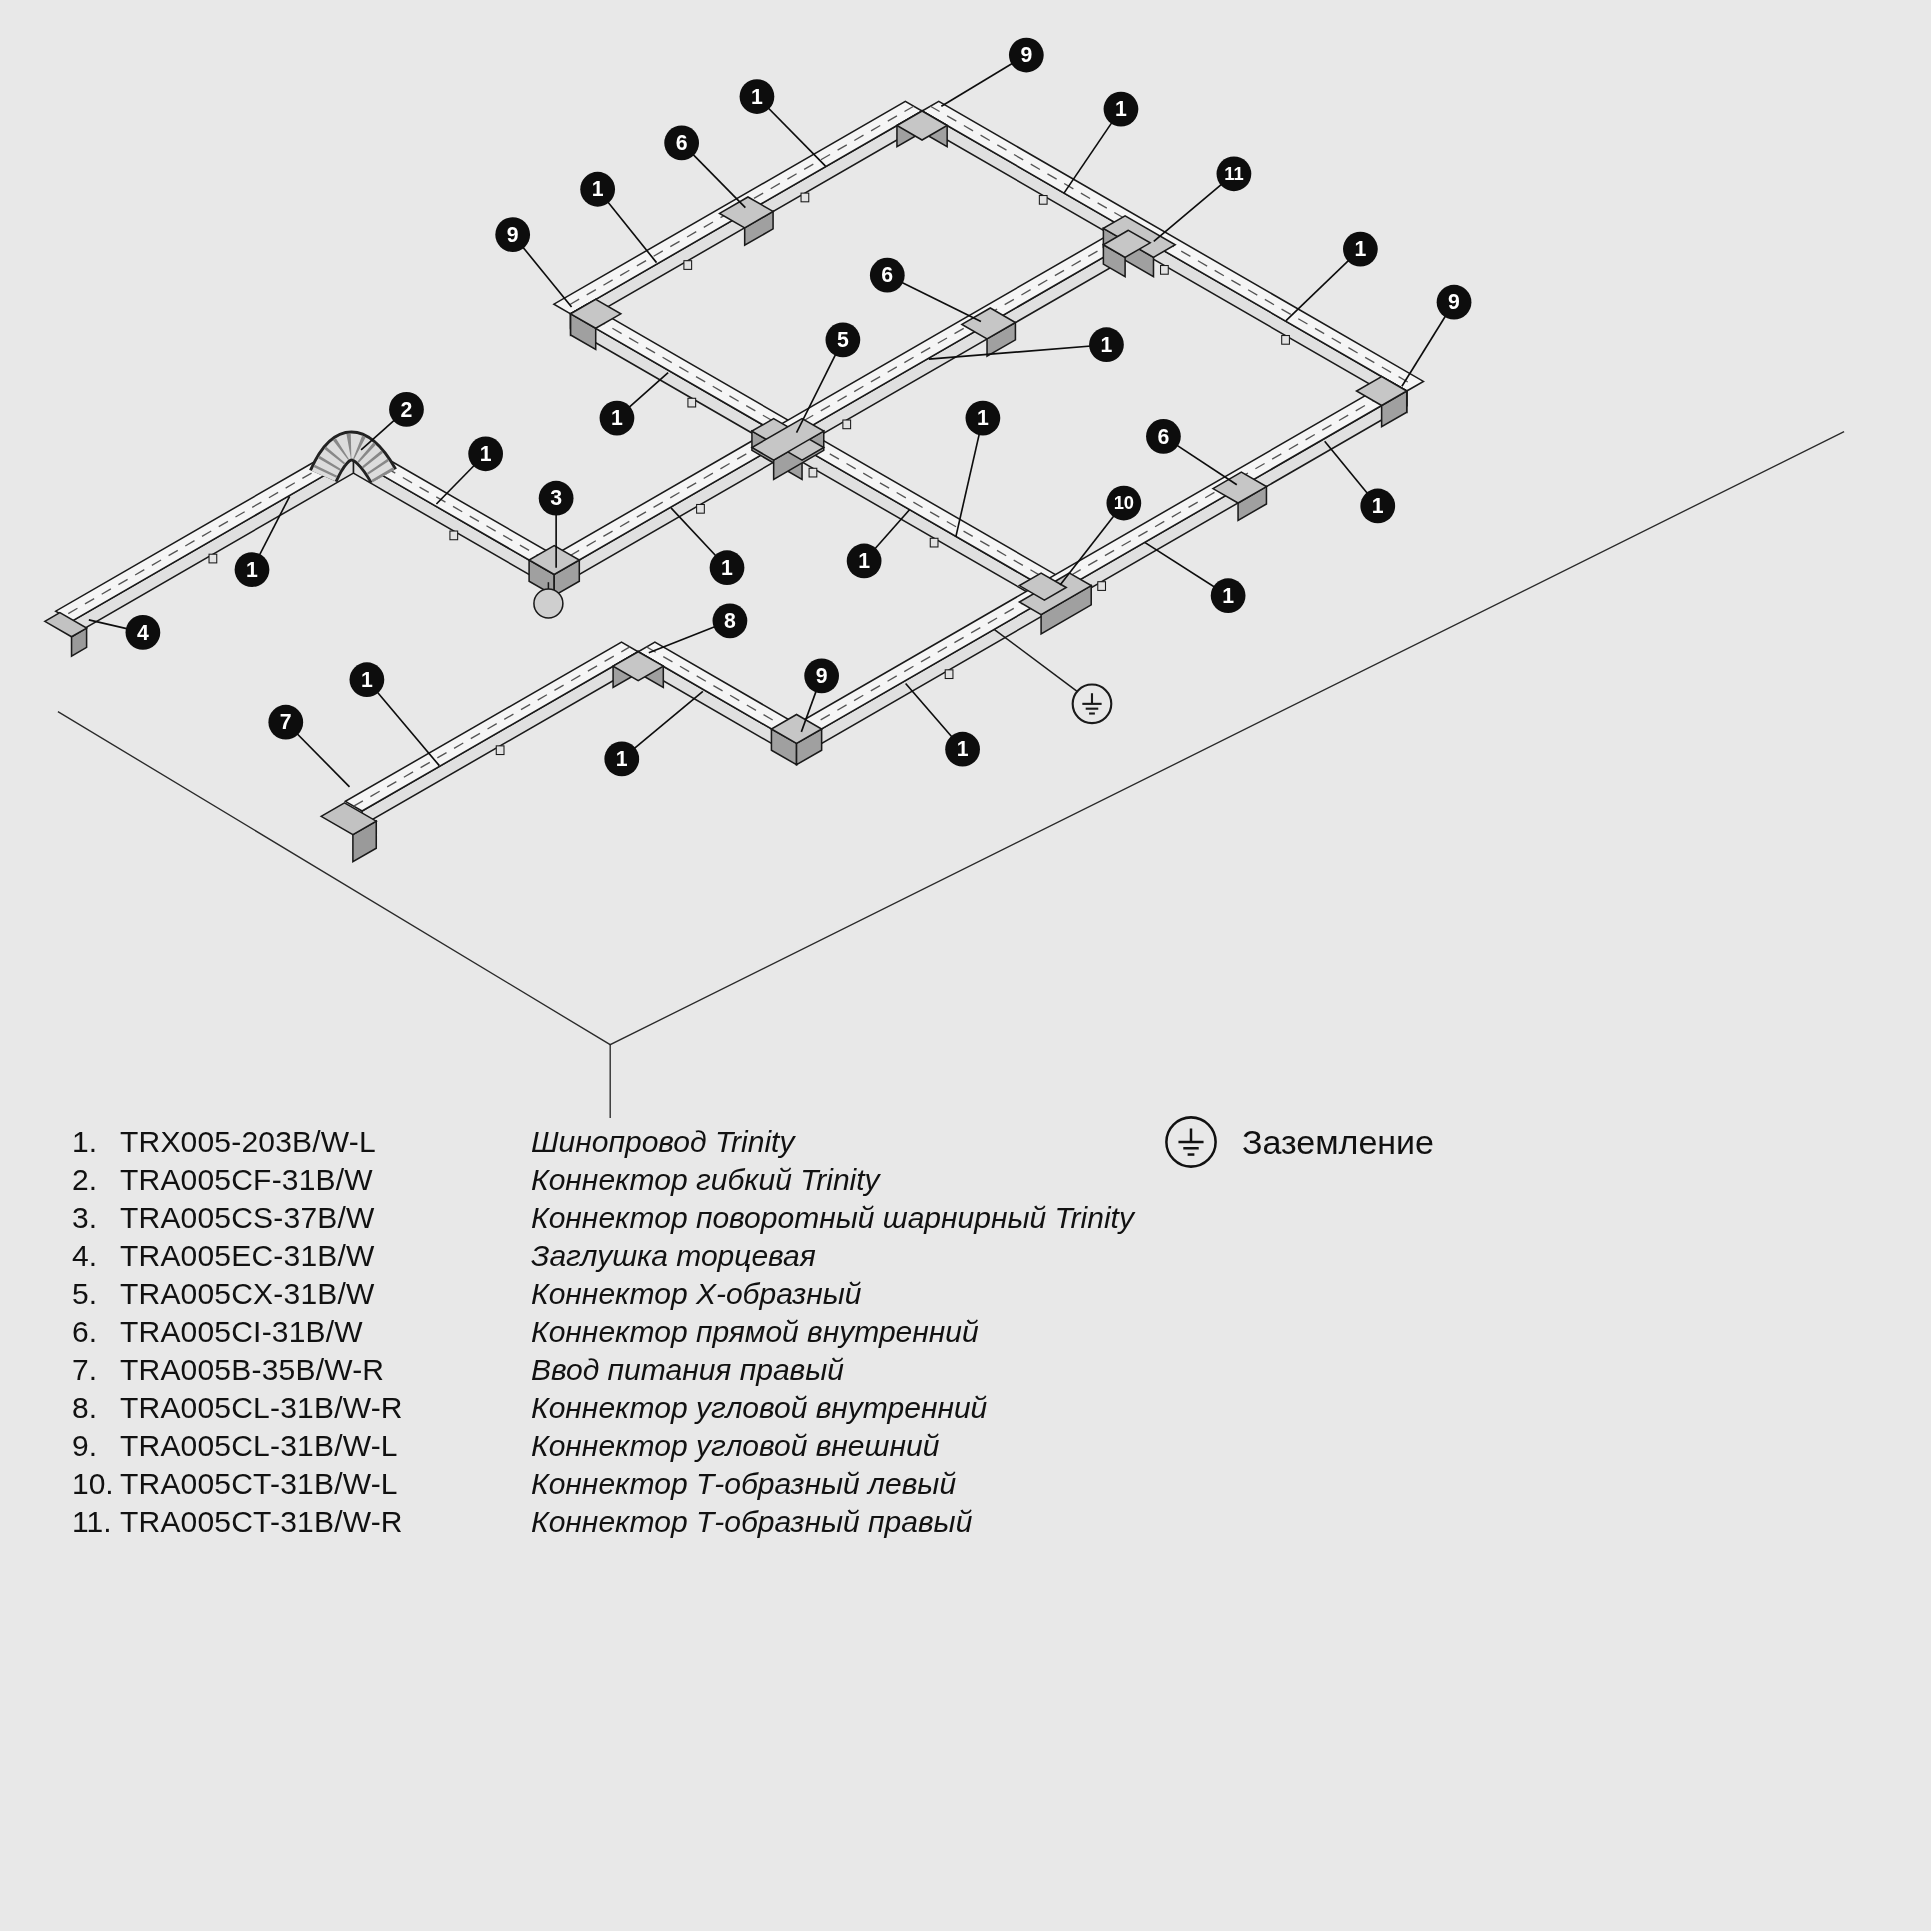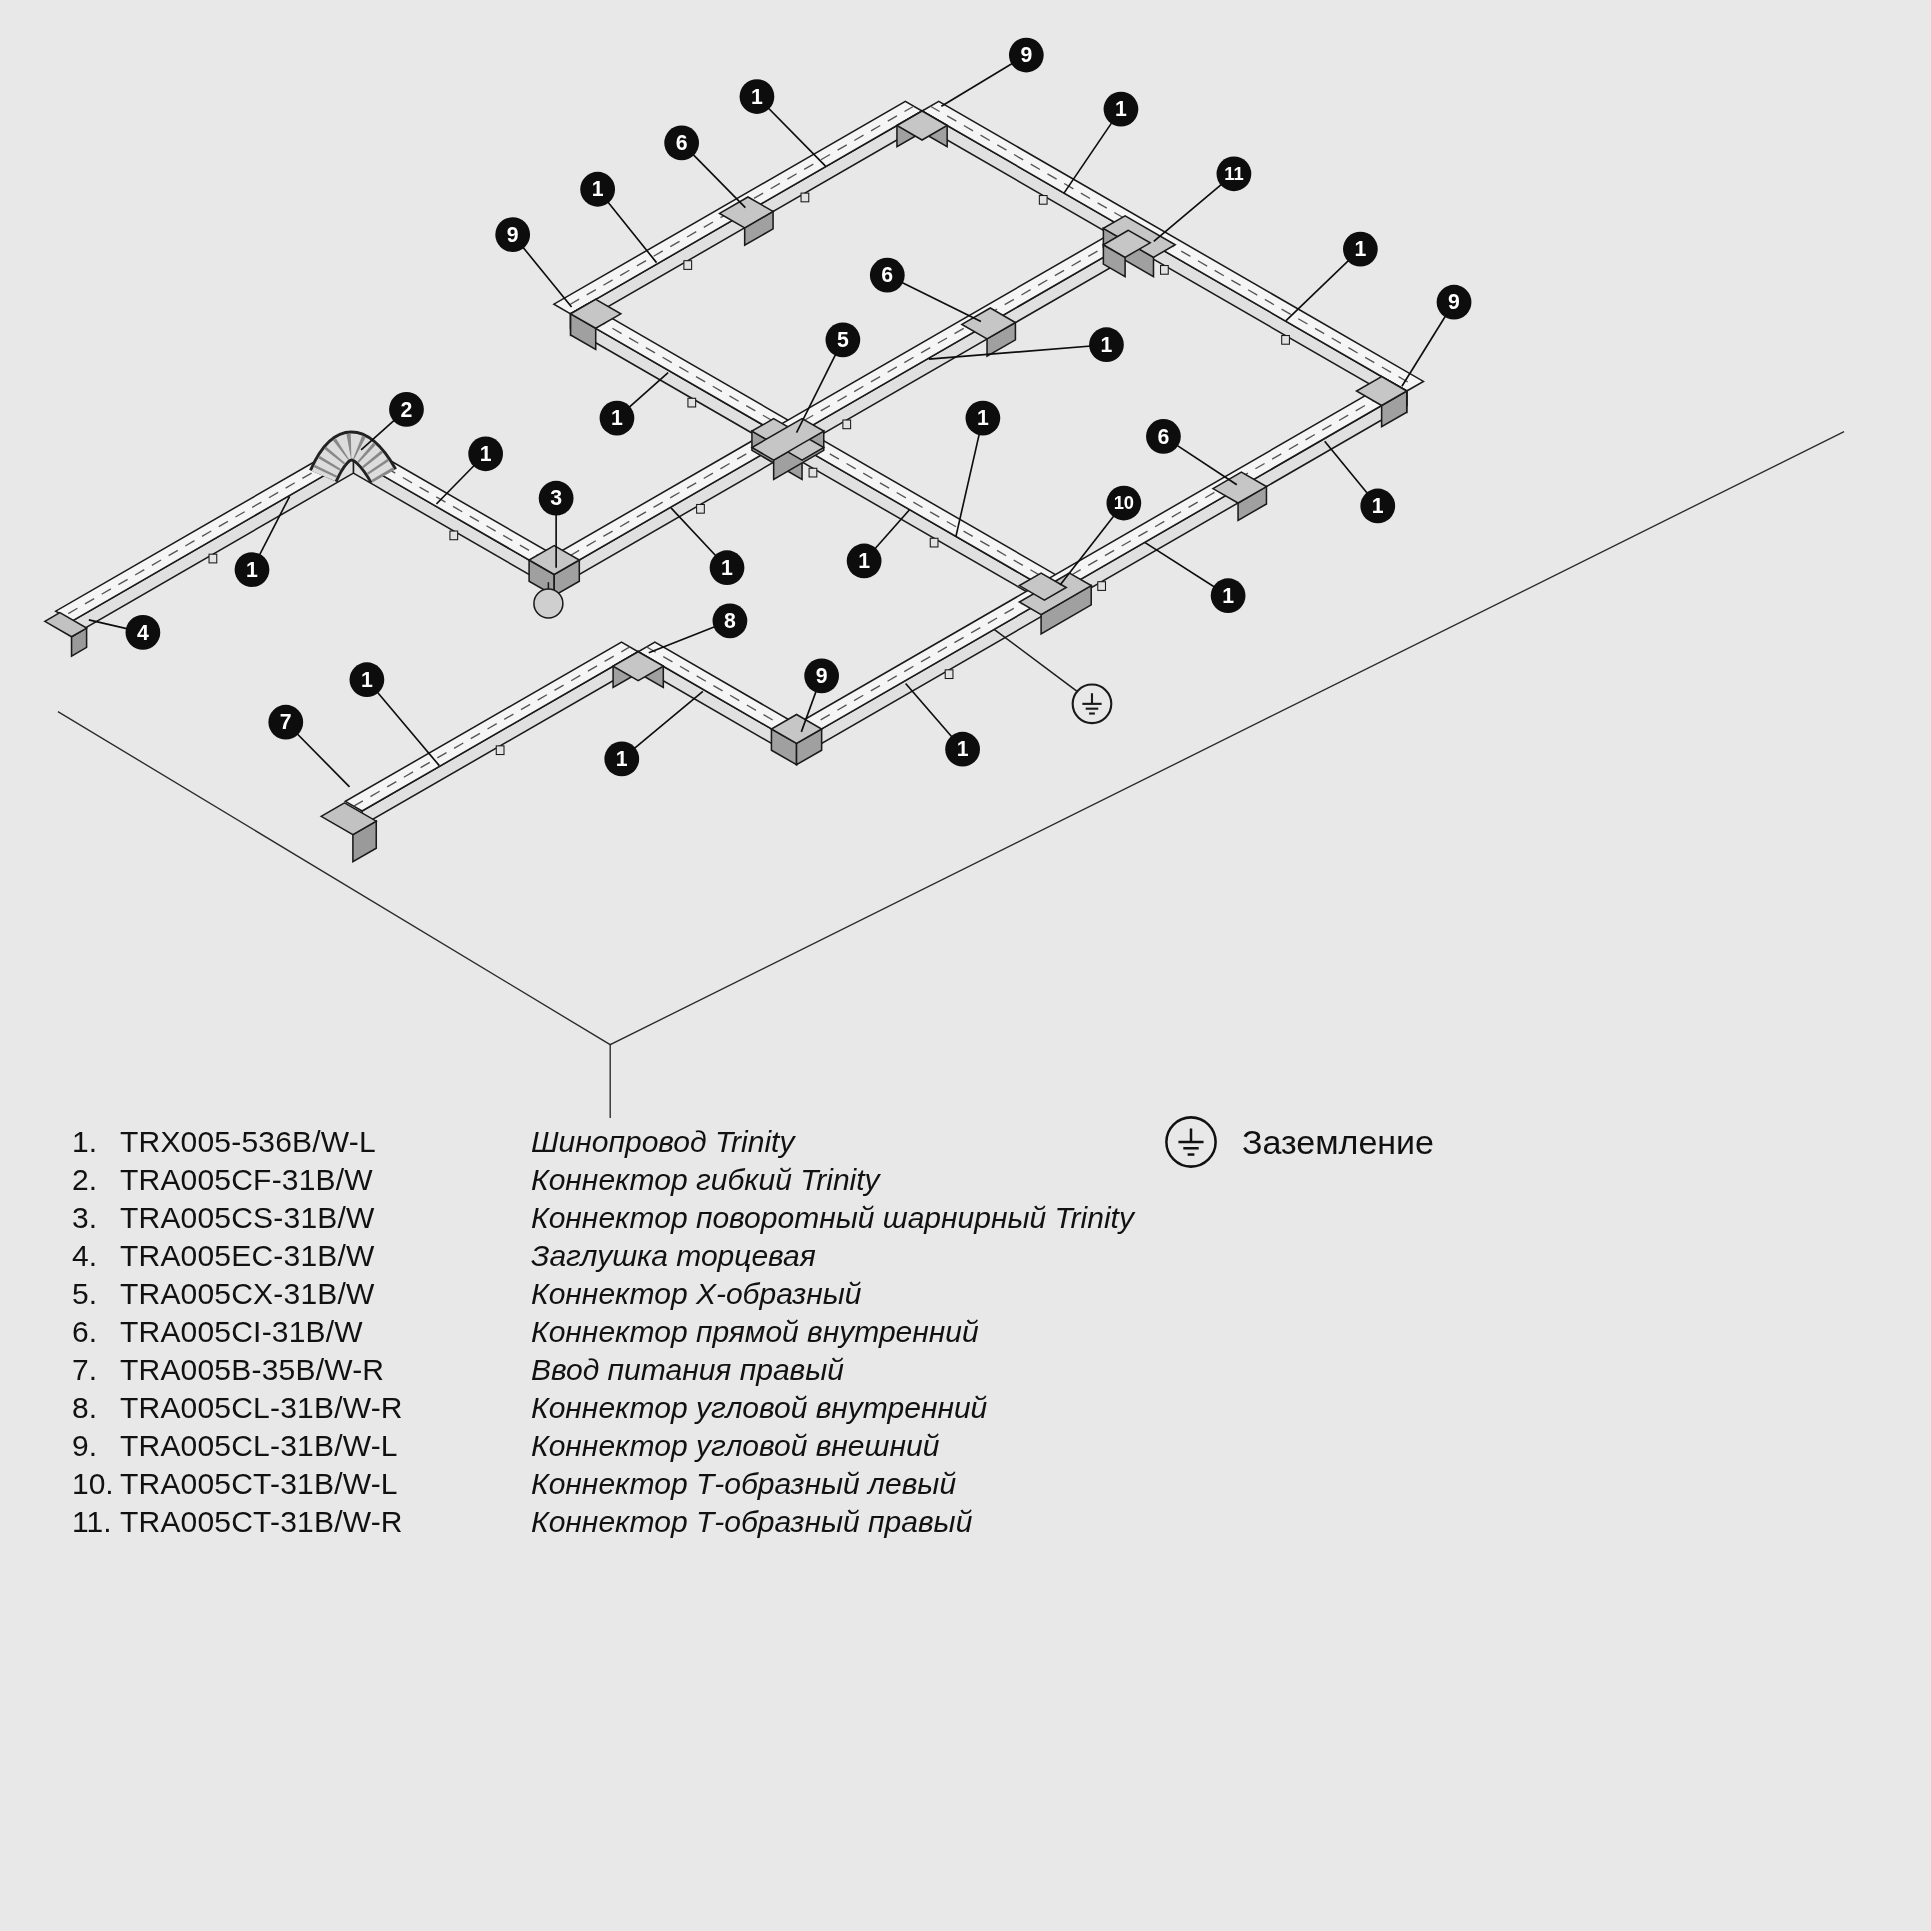--- a/index.html
+++ b/index.html
@@ -328,27 +328,27 @@
           <line x1="997" y1="776" x2="938" y2="708" stroke="#0d0d0d" stroke-width="1.7"></line>
           <circle cx="997" cy="776" r="18" fill="#0d0d0d"></circle>
           <text x="997" y="783.5" text-anchor="middle" fill="#ffffff" font-size="22" font-weight="bold">1</text>
         </g>
       </g>
     </svg>
 
   <div class="legend">
     <div class="legend-grid" id="legend-rows">
         <div class="lg-num">1.</div>
-        <div class="lg-code">TRX005-536B/W-L</div>
+        <div class="lg-code">TRX005-203B/W-L</div>
         <div class="lg-desc">Шинопровод Trinity</div>
         <div class="lg-num">2.</div>
         <div class="lg-code">TRA005CF-31B/W</div>
         <div class="lg-desc">Коннектор гибкий Trinity</div>
         <div class="lg-num">3.</div>
-        <div class="lg-code">TRA005CS-31B/W</div>
+        <div class="lg-code">TRA005CS-37B/W</div>
         <div class="lg-desc">Коннектор поворотный шарнирный Trinity</div>
         <div class="lg-num">4.</div>
         <div class="lg-code">TRA005EC-31B/W</div>
         <div class="lg-desc">Заглушка торцевая</div>
         <div class="lg-num">5.</div>
         <div class="lg-code">TRA005CX-31B/W</div>
         <div class="lg-desc">Коннектор Х-образный</div>
         <div class="lg-num">6.</div>
         <div class="lg-code">TRA005CI-31B/W</div>
         <div class="lg-desc">Коннектор прямой внутренний</div>

